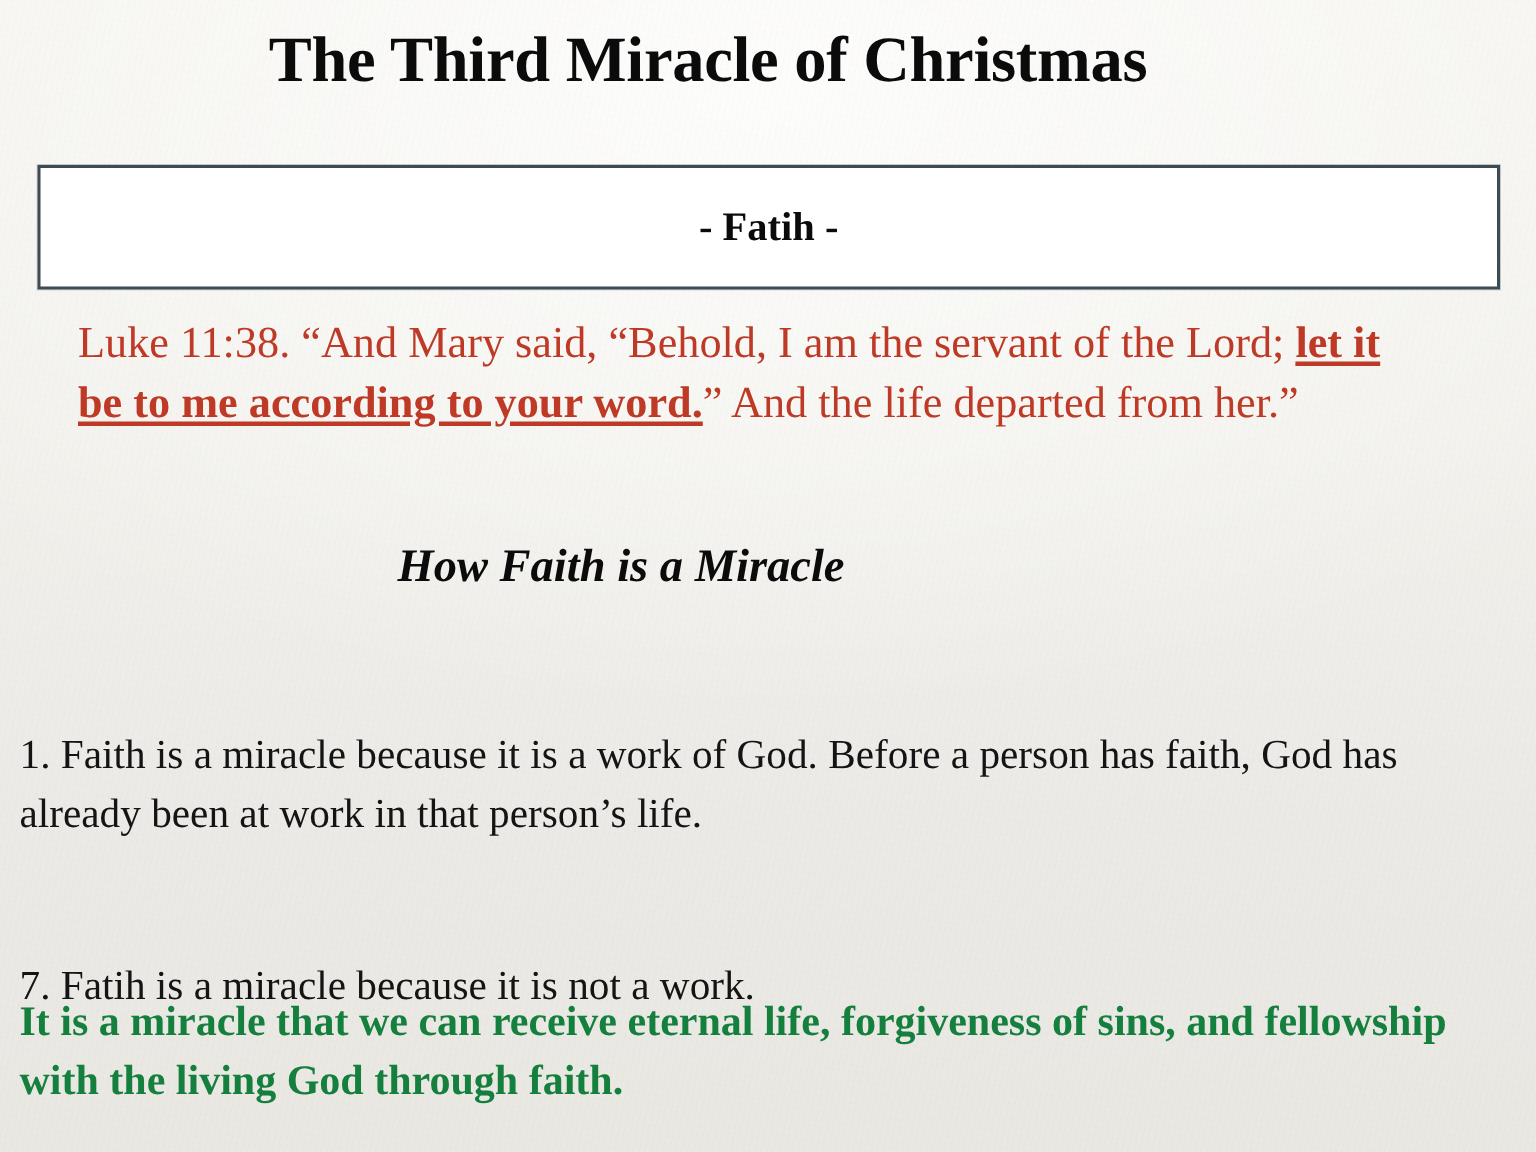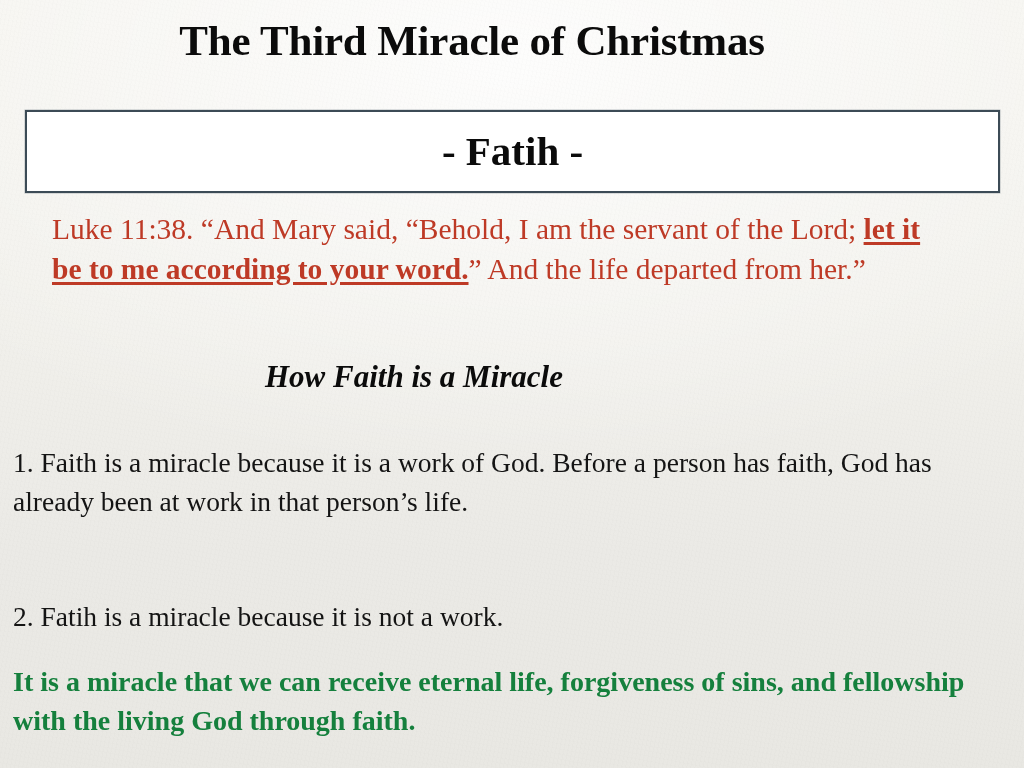--- a/index.html
+++ b/index.html
@@ -63,21 +63,21 @@
     height: 83px;
     box-sizing: border-box;
     background: #ffffff;
     border: 2px solid #3c4b56;
     box-shadow: 0 0 0 0.5px rgba(60,75,86,0.35);
     display: flex;
     align-items: center;
     justify-content: center;
   }
   .title-box-text {
-    font-size: 41px;
+    font-size: 27px;
     font-weight: bold;
     color: #0b0b0b;
     line-height: 1;
     white-space: nowrap;
   }
 
   
   .verse {
     position: absolute;
     left: 52px;
@@ -112,20 +112,21 @@
 
   
   .point {
     position: absolute;
     left: 13px;
     width: 990px;
     font-size: 27.5px;
     line-height: 1.42;
     color: #141414;
     text-align: left;
+    margin-top: 40px;
   }
   .point-1 { top: 443px; width: 960px; }
   .point-2 { top: 597px; }
 
   
   .closing {
     position: absolute;
     left: 13px;
     top: 662px;
     width: 1006px;
@@ -152,17 +153,17 @@
   </div>
 
   <div class="verse">
     <span>Luke 11:38. “And Mary said, “Behold, I am the servant of the Lord; </span><span class="em">let it be to me according to your word.</span><span>” And the life departed from her.”</span>
   </div>
 
   <div class="subheading">How Faith is a Miracle</div>
 
   <div class="point point-1">1. Faith is a miracle because it is a work of God.  Before a person has faith, God has already been at work in that person’s life.</div>
 
-  <div class="point point-2">2. Fatih is a miracle because it is not a work.</div>
+  <div class="point point-2">7. Fatih is a miracle because it is not a work.</div>
 
   <div class="closing"> It is a miracle that we can receive eternal life, forgiveness of sins, and fellowship with the living God through faith.</div>
 
 </div>
 
 </body></html>

